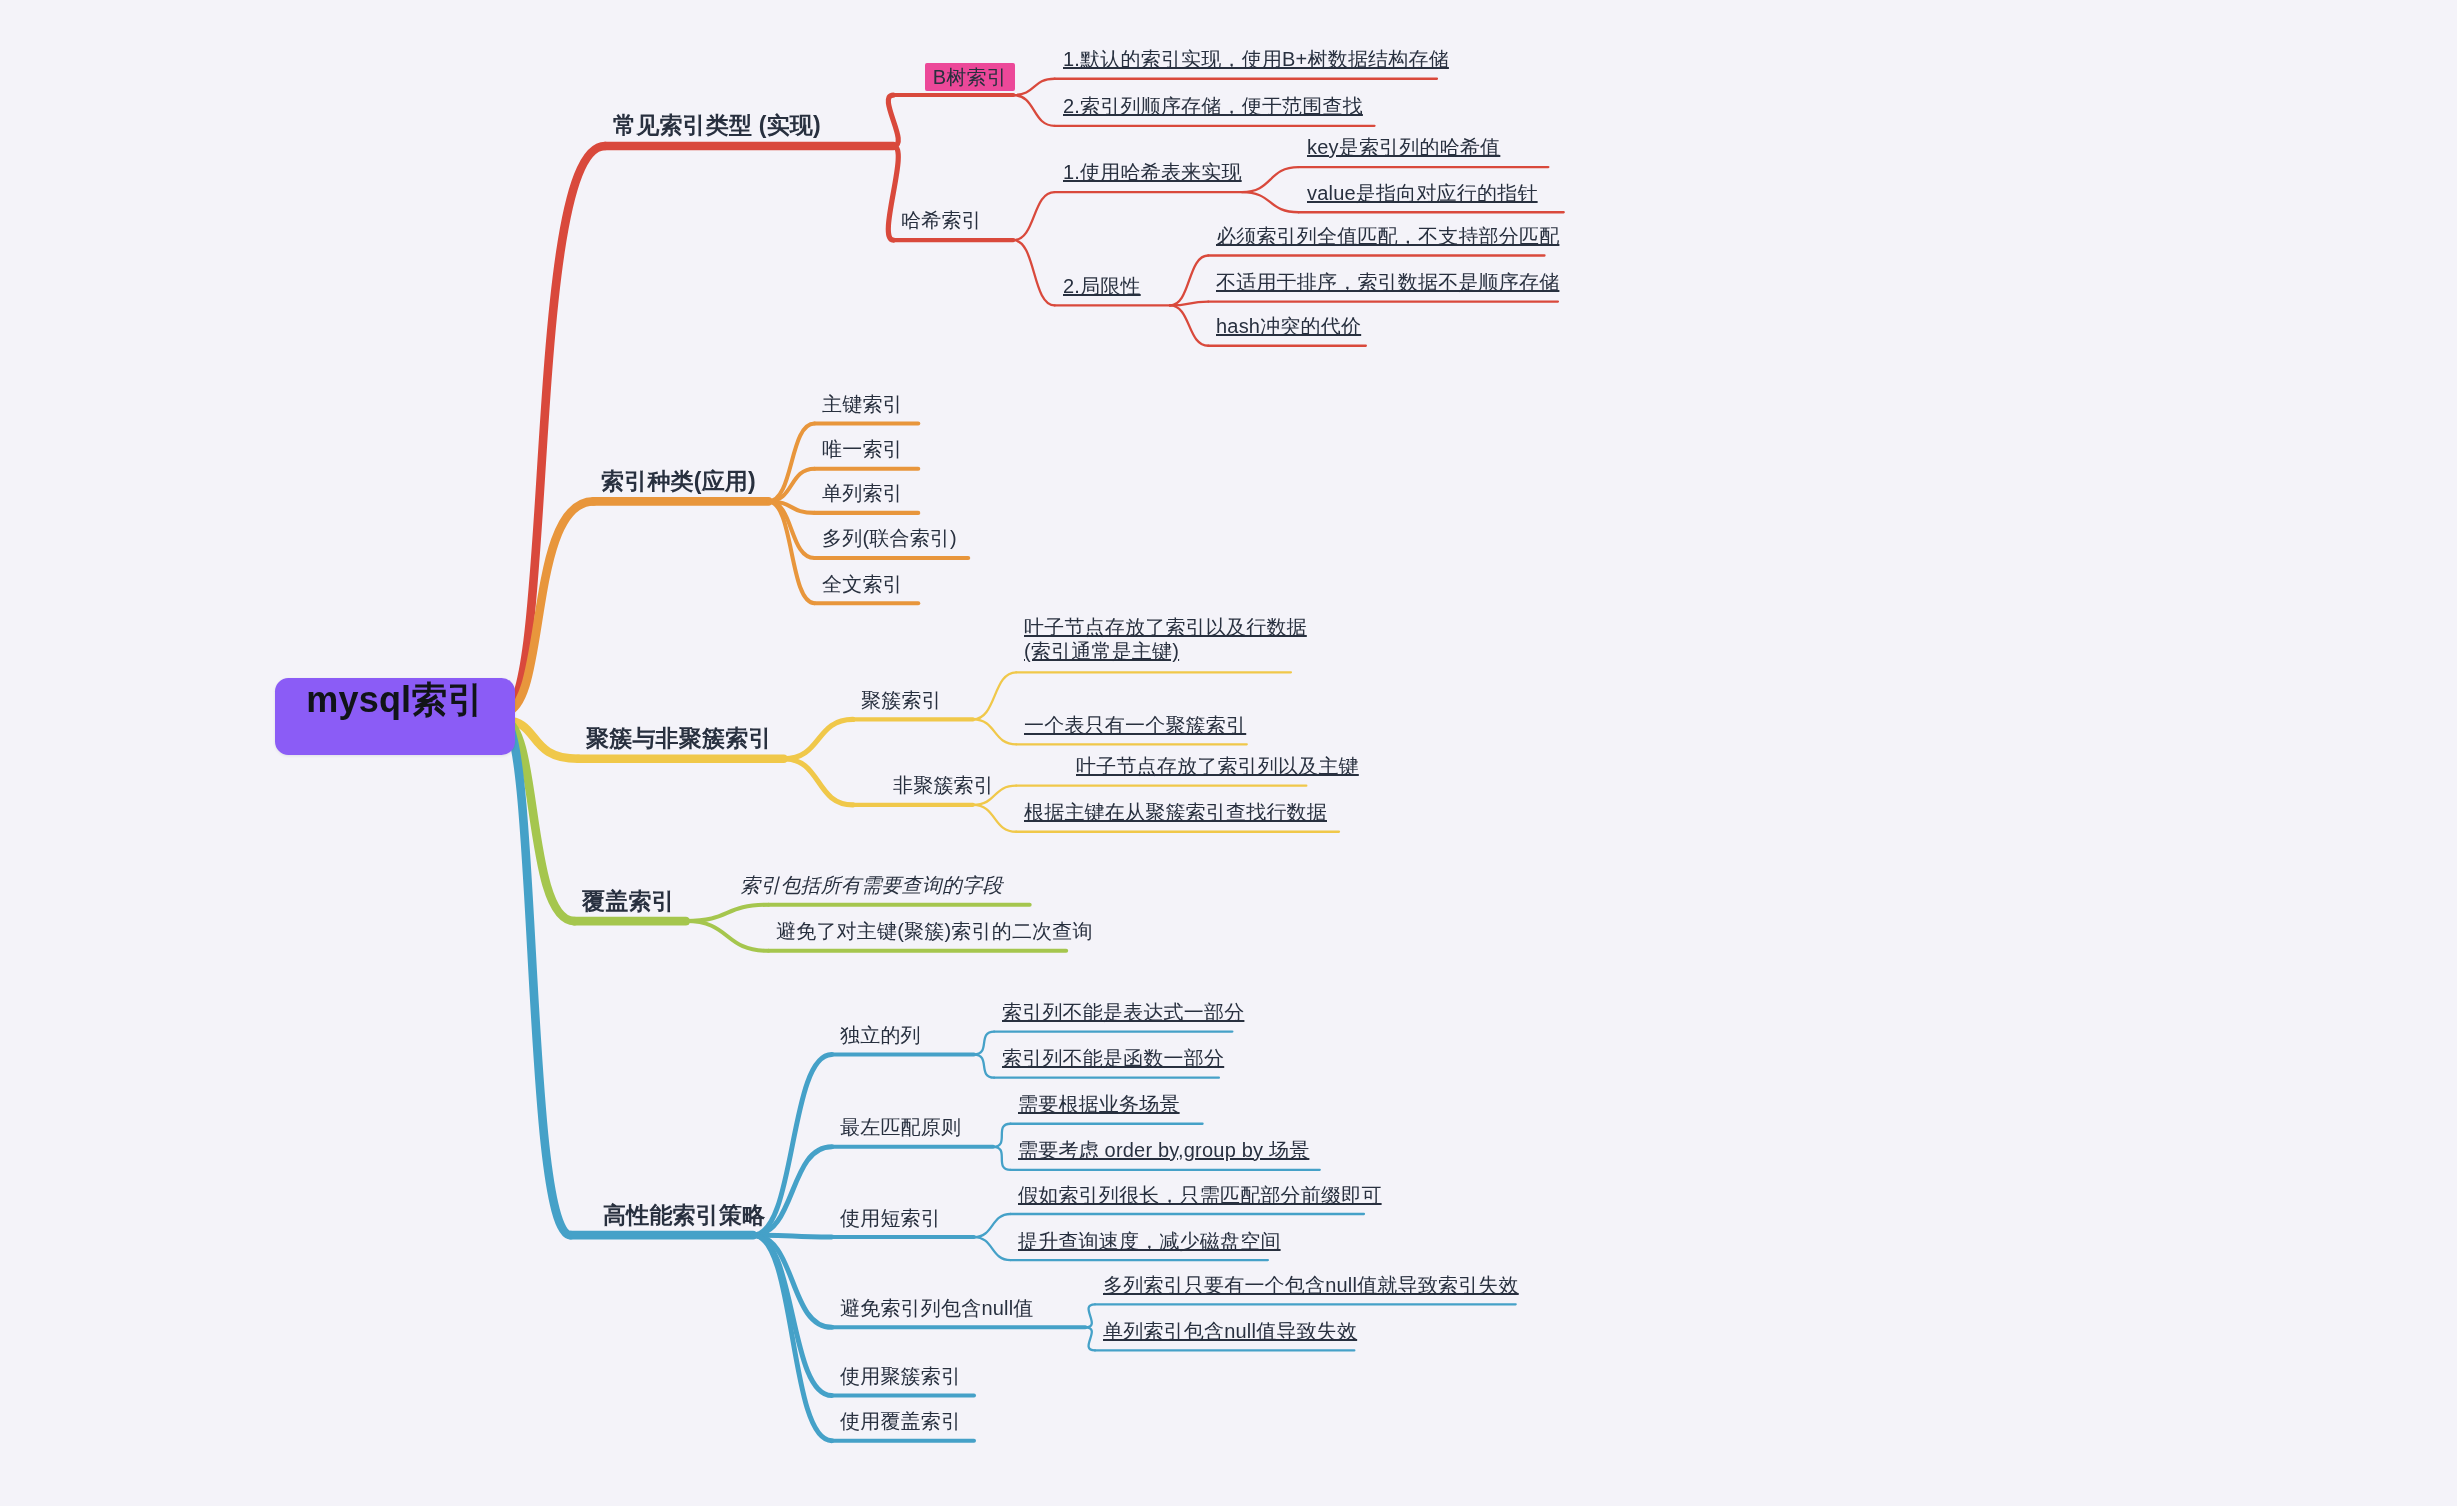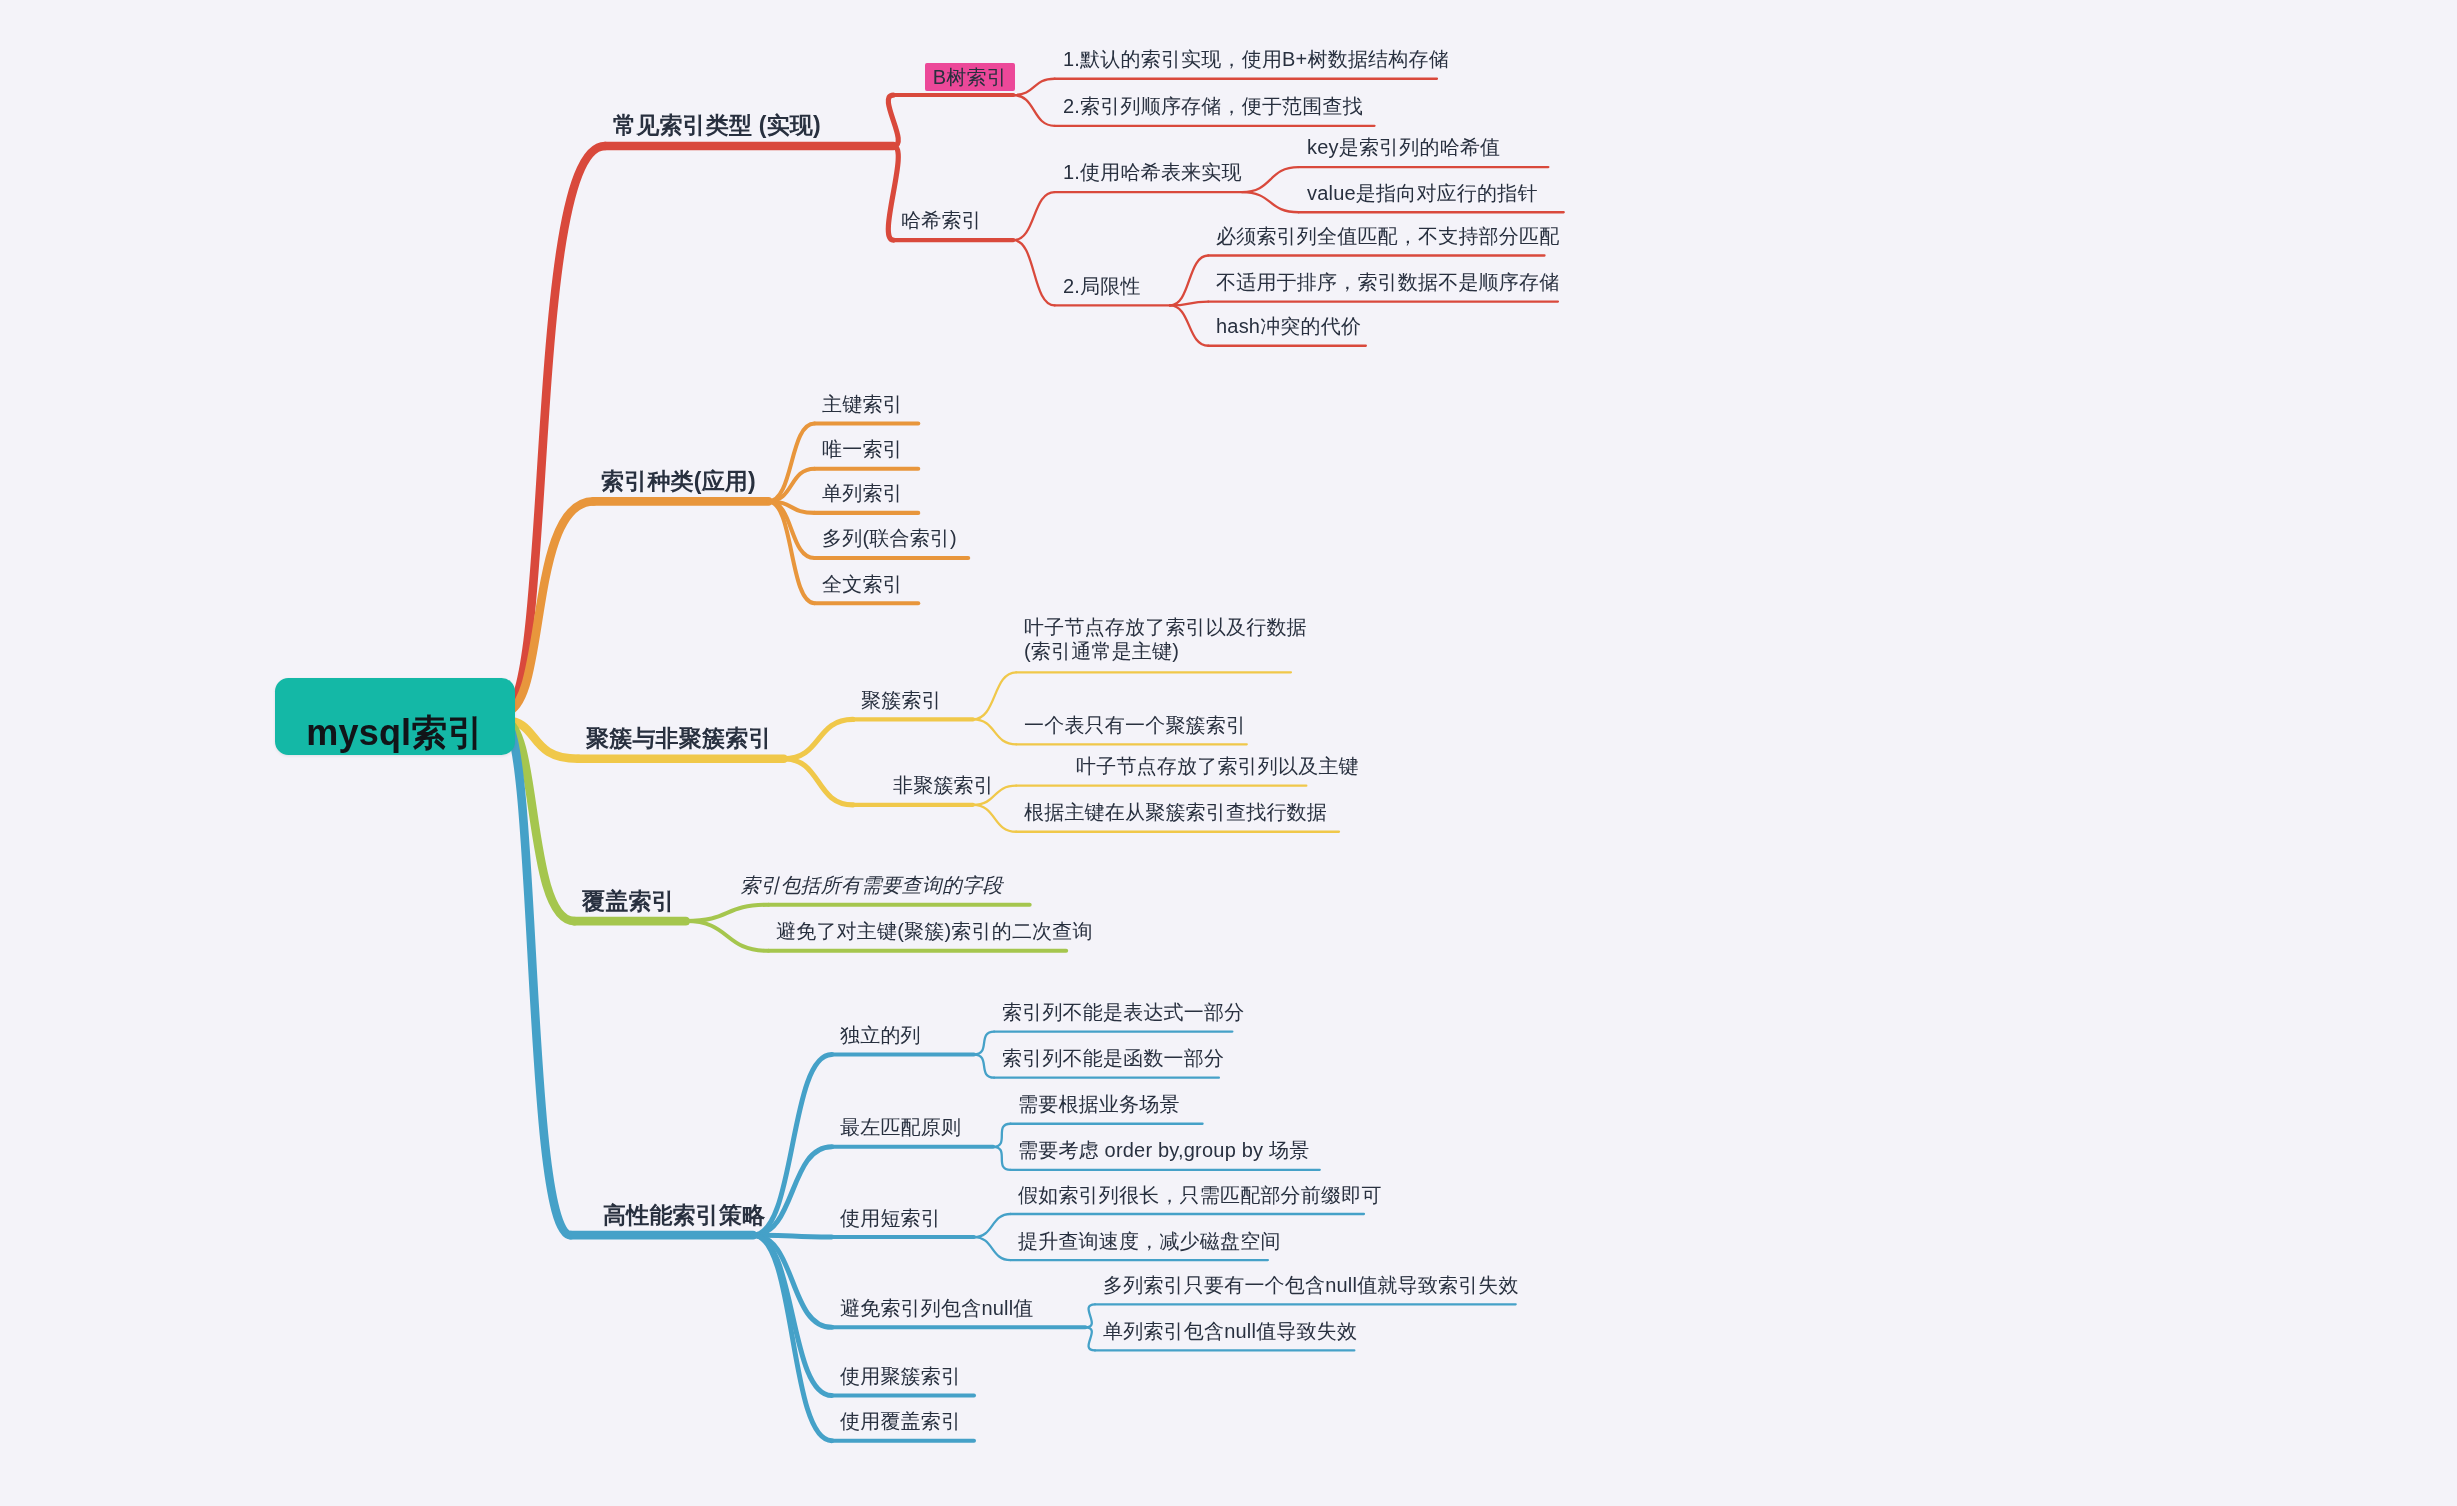--- a/index.html
+++ b/index.html
@@ -13,32 +13,32 @@
   #mindmap{position:absolute;left:0;top:0;width:2457px;height:1506px;}
   .lbl{
     position:absolute;
     color:#28303f;
     white-space:pre;
     line-height:1.22;
     letter-spacing:0.2px;
   }
   .root-node{
     position:absolute;
-    background:#14b8a6;
+    background:#8b5cf6;
     border-radius:13.4px;
     box-shadow:0 1px 2.9px rgba(40,48,63,.10);
-    display:flex;align-items:flex-end;justify-content:center;
+    display:flex;align-items:flex-start;justify-content:center;
   }
   .root-node .lbl{
     position:static;
     font-size:36px;font-weight:bold;color:#111418;
   }
   .l1{font-size:23px;font-weight:bold;}
   .l2{font-size:20px;font-weight:normal;}
-  .l3{font-size:20px;font-weight:normal;}
+  .l3{font-size:20px;font-weight:normal;text-decoration:underline;}
   .hl{background:#ec4899;padding:1.9px 7.7px;border-radius:1.9px;margin-left:24px;}
 </style>
 </head>
 <body>
 
 <svg id="mindmap" viewBox="0 0 2558 1568" xmlns="http://www.w3.org/2000/svg">
   <g fill="none" stroke-linecap="round" id="links">
       <path d="M 524 742 C 577 742, 548 152, 630 152" stroke="#d9493c" stroke-width="9"></path>
       <path d="M 630 152 L 930 152" stroke="#d9493c" stroke-width="9"></path>
       <path d="M 930 152 C 948 152, 912 99, 930 99" stroke="#d9493c" stroke-width="5.4"></path>

